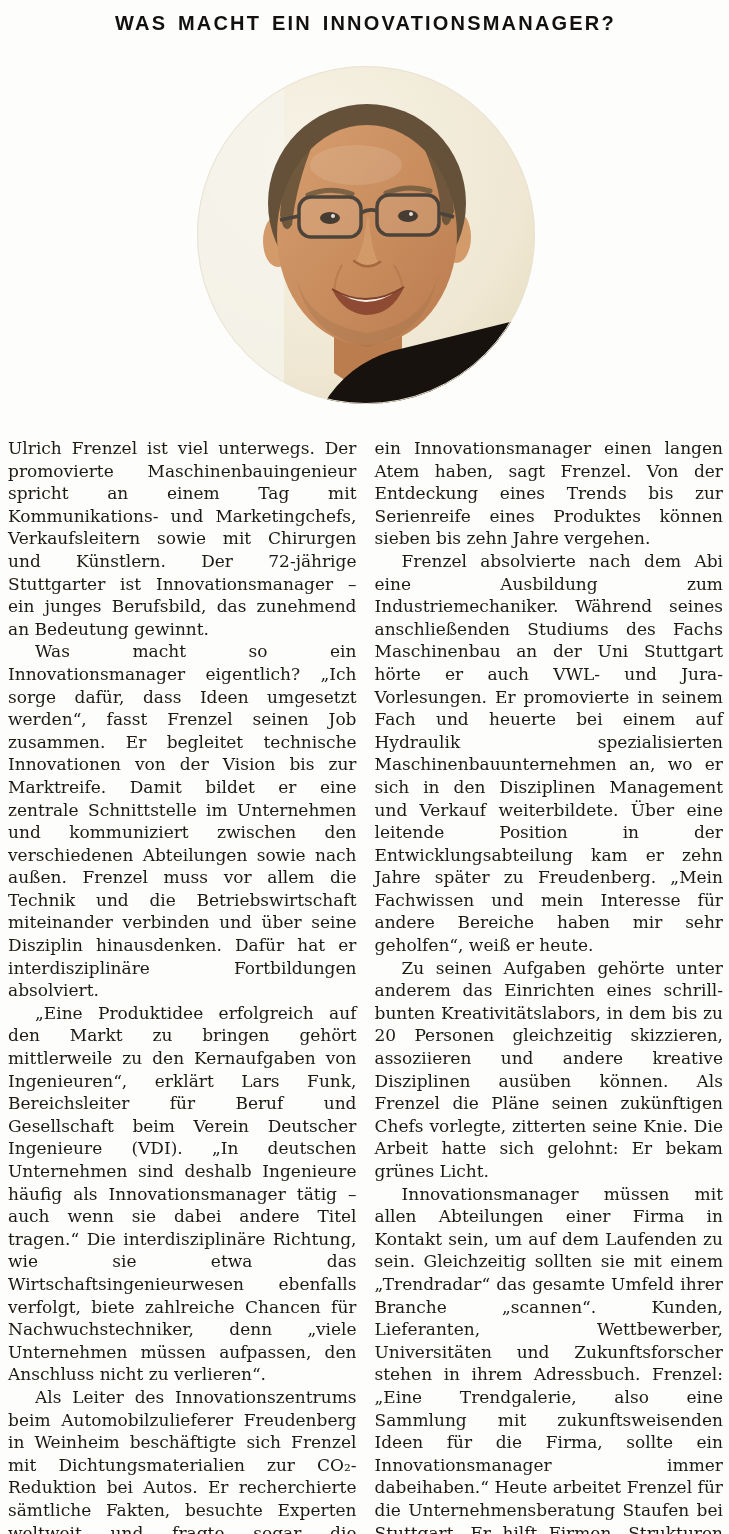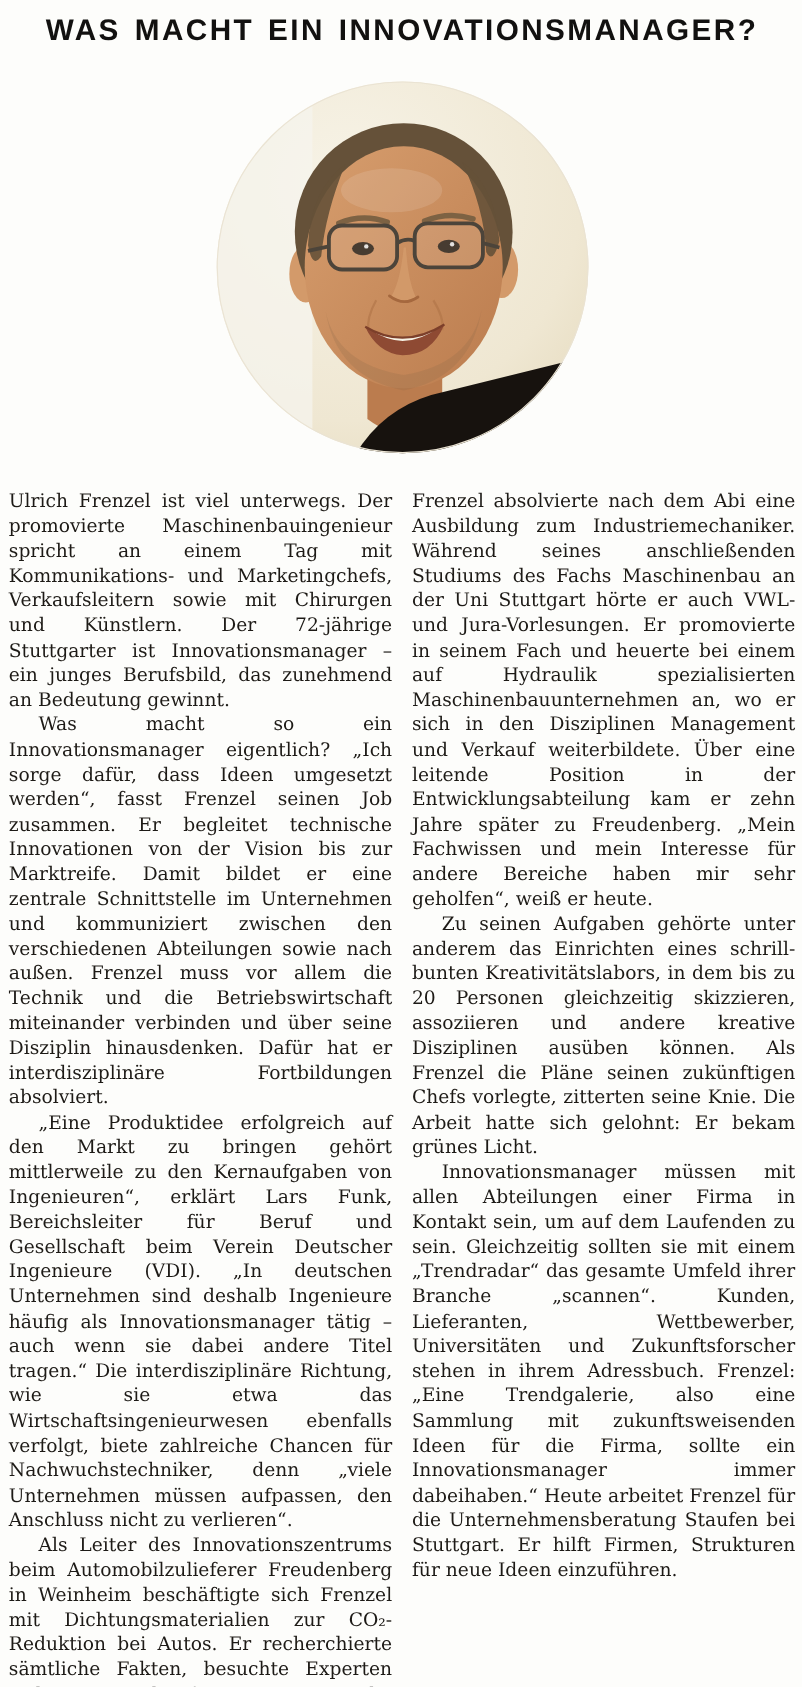--- a/index.html
+++ b/index.html
@@ -18,21 +18,21 @@
     background: var(--paper);
     color: var(--ink);
     font-family: "DejaVu Serif", serif;
     overflow: hidden;
   }
   .page { width: 729px; height: 1534px; padding: 8px 6px 0 8px; position: relative; }
   .headline {
     margin: 4px 0 0 0;
     font-family: "Liberation Sans", sans-serif;
     font-weight: bold;
-    font-size: 27px;
+    font-size: 20px;
     letter-spacing: 2.2px;
     word-spacing: 3px;
     text-align: center;
     color: #121110;
   }
   .photo-wrap {
     margin-top: 30px;
     display: flex;
     justify-content: center;
   }
@@ -116,20 +116,21 @@
   </div>
 
   <div class="columns">
     <div class="col">
       <p>Ulrich Frenzel ist viel unterwegs. Der promovierte Maschinenbauingenieur spricht an einem Tag mit Kommunikations- und Marketingchefs, Verkaufsleitern sowie mit Chirurgen und Künstlern. Der 72-jährige Stuttgarter ist Innovationsmanager – ein junges Berufsbild, das zunehmend an Bedeutung gewinnt.</p>
       <p>Was macht so ein Innovationsmanager eigentlich? „Ich sorge dafür, dass Ideen umgesetzt werden“, fasst Frenzel seinen Job zusammen. Er begleitet technische Innovationen von der Vision bis zur Marktreife. Damit bildet er eine zentrale Schnittstelle im Unternehmen und kommuniziert zwischen den verschiedenen Abteilungen sowie nach außen. Frenzel muss vor allem die Technik und die Betriebswirtschaft miteinander verbinden und über seine Disziplin hinausdenken. Dafür hat er interdisziplinäre Fortbildungen absolviert.</p>
       <p>„Eine Produktidee erfolgreich auf den Markt zu bringen gehört mittlerweile zu den Kernaufgaben von Ingenieuren“, erklärt Lars Funk, Bereichsleiter für Beruf und Gesellschaft beim Verein Deutscher Ingenieure (VDI). „In deutschen Unternehmen sind deshalb Ingenieure häufig als Innovationsmanager tätig – auch wenn sie dabei andere Titel tragen.“ Die interdisziplinäre Richtung, wie sie etwa das Wirtschaftsingenieurwesen ebenfalls verfolgt, biete zahlreiche Chancen für Nachwuchstechniker, denn „viele Unternehmen müssen aufpassen, den Anschluss nicht zu verlieren“.</p>
       <p>Als Leiter des Innovationszentrums beim Automobilzulieferer Freudenberg in Weinheim beschäftigte sich Frenzel mit Dichtungsmaterialien zur CO₂-Reduktion bei Autos. Er recherchierte sämtliche Fakten, besuchte Experten weltweit und fragte sogar die Konkurrenten, was sie auf diesem Gebiet machen. Er zog den Rat von sogenannten „Wild Ducks“, fachfremden Querdenkern wie beispielsweise Chirurgen, hinzu, um einen ganz neuen Blick auf die Materie zu bekommen. Schließlich schrieb er einen Trendreport und stellte diesen dem Freudenberg-Management vor. Die daraus abgeleiteten neuen Dichtsysteme, welche die CO₂-Emissionen deutlich verringern, gehen jetzt in Serienproduktion. Allerdings müsse</p>
     </div>
     <div class="col">
+      <p>ein Innovationsmanager einen langen Atem haben, sagt Frenzel. Von der Entdeckung eines Trends bis zur Serienreife eines Produktes können sieben bis zehn Jahre vergehen.</p>
       <p>Frenzel absolvierte nach dem Abi eine Ausbildung zum Industriemechaniker. Während seines anschließenden Studiums des Fachs Maschinenbau an der Uni Stuttgart hörte er auch VWL- und Jura-Vorlesungen. Er promovierte in seinem Fach und heuerte bei einem auf Hydraulik spezialisierten Maschinenbauunternehmen an, wo er sich in den Disziplinen Management und Verkauf weiterbildete. Über eine leitende Position in der Entwicklungsabteilung kam er zehn Jahre später zu Freudenberg. „Mein Fachwissen und mein Interesse für andere Bereiche haben mir sehr geholfen“, weiß er heute.</p>
       <p>Zu seinen Aufgaben gehörte unter anderem das Einrichten eines schrill-bunten Kreativitätslabors, in dem bis zu 20 Personen gleichzeitig skizzieren, assoziieren und andere kreative Disziplinen ausüben können. Als Frenzel die Pläne seinen zukünftigen Chefs vorlegte, zitterten seine Knie. Die Arbeit hatte sich gelohnt: Er bekam grünes Licht.</p>
       <p>Innovationsmanager müssen mit allen Abteilungen einer Firma in Kontakt sein, um auf dem Laufenden zu sein. Gleichzeitig sollten sie mit einem „Trendradar“ das gesamte Umfeld ihrer Branche „scannen“. Kunden, Lieferanten, Wettbewerber, Universitäten und Zukunftsforscher stehen in ihrem Adressbuch. Frenzel: „Eine Trendgalerie, also eine Sammlung mit zukunftsweisenden Ideen für die Firma, sollte ein Innovationsmanager immer dabeihaben.“ Heute arbeitet Frenzel für die Unternehmensberatung Staufen bei Stuttgart. Er hilft Firmen, Strukturen für neue Ideen einzuführen.</p>
 
     </div>
   </div>
 
 </div>
 
 </body></html>

